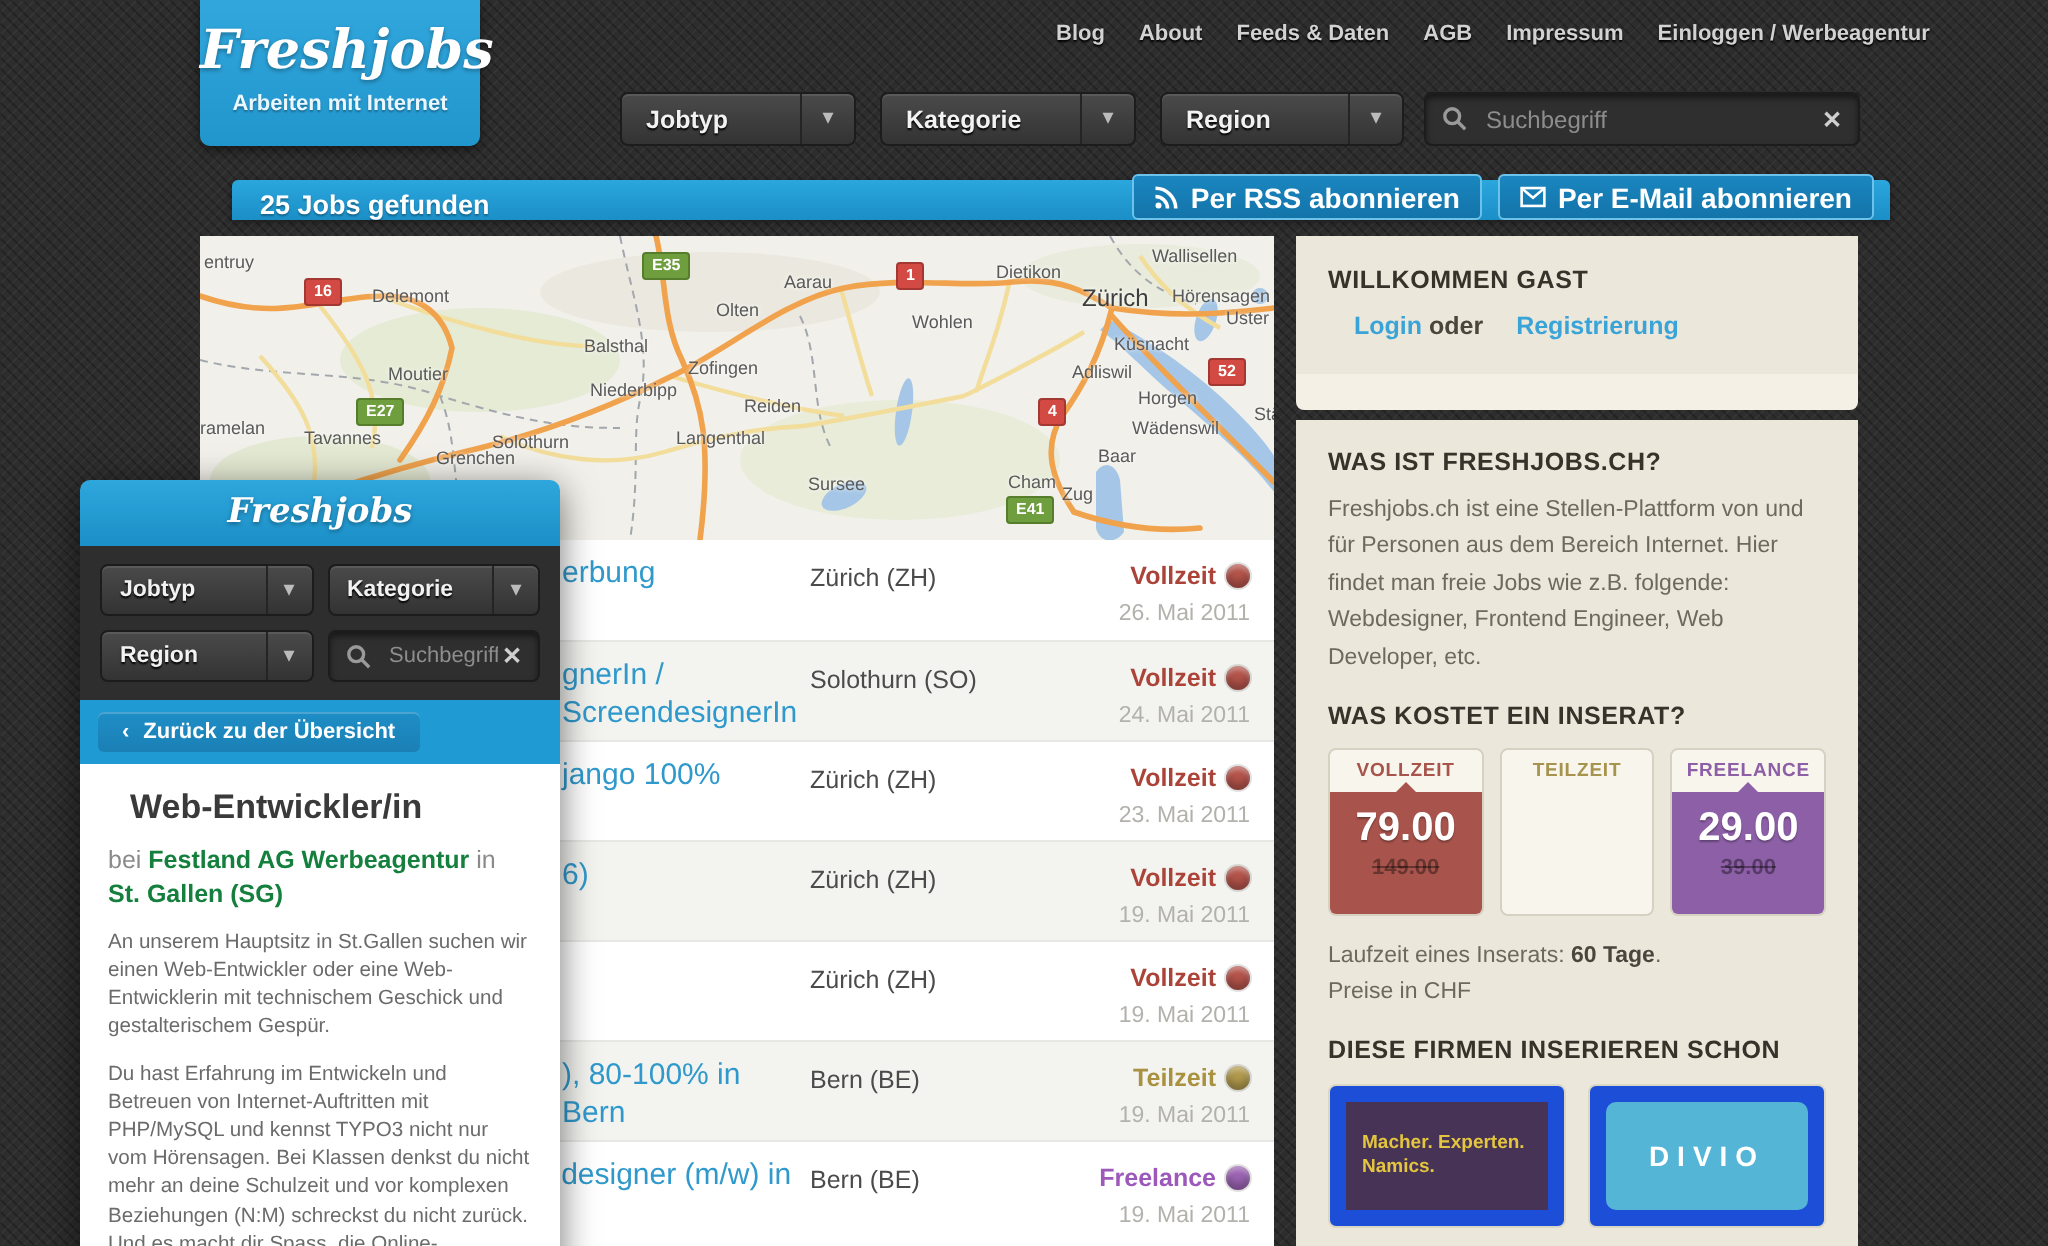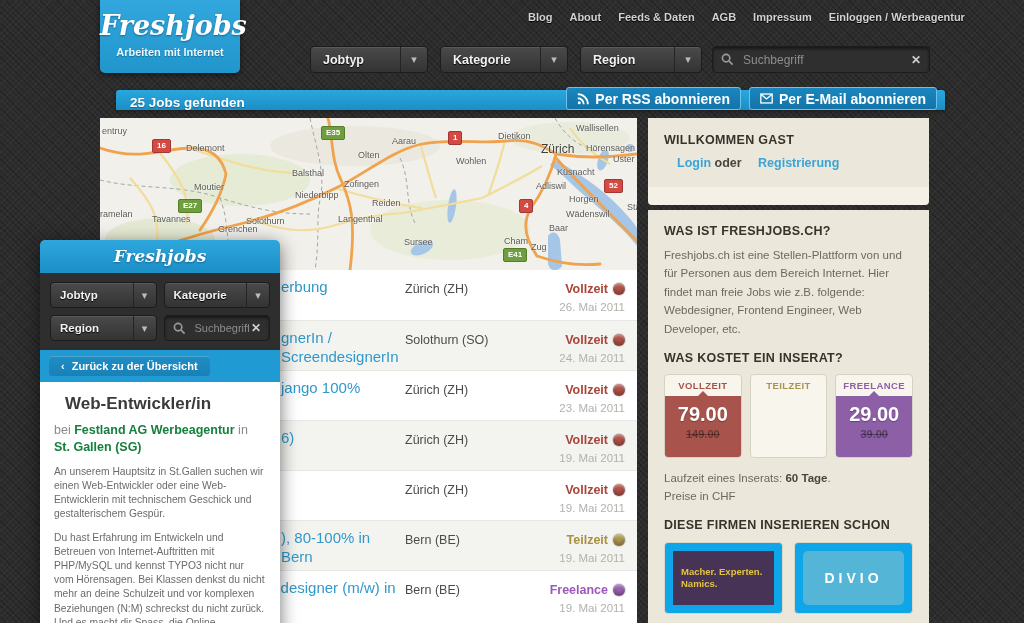--- a/index.html
+++ b/index.html
@@ -91,21 +91,21 @@
     position:relative;text-align:center;overflow:hidden;cursor:pointer;}
   .pcard-label{display:block;font-size:9.5px;font-weight:bold;letter-spacing:.4px;color:var(--pc);line-height:21px;}
   .pcard-body{position:absolute;left:0;right:0;top:21px;bottom:0;background:var(--pc);}
   .pcard-body::before{content:"";position:absolute;top:-5px;left:50%;margin-left:-5px;border-left:5px solid transparent;
     border-right:5px solid transparent;border-bottom:5px solid var(--pc);}
   .pcard-price{display:block;color:#fff;font-size:20px;font-weight:bold;margin-top:7px;text-shadow:0 1px 1px rgba(0,0,0,.3);}
   .pcard-old{display:block;color:rgba(0,0,0,.38);font-size:11px;font-weight:bold;text-decoration:line-through;margin-top:2px;}
   .runtime{font-size:11.5px;color:#6e695d;margin-top:11px;line-height:1.6;}
   .runtime b{color:#4a463d;}
   .firm-grid{display:grid;grid-template-columns:1fr 1fr;gap:11px;margin-top:10px;}
-  .firm-tile{border:1px solid #dbd7c7;border-radius:4px;background:#0ea5e9;height:54px;display:flex;align-items:center;padding:8px;cursor:pointer;}
+  .firm-tile{border:1px solid #dbd7c7;border-radius:4px;background:#1d4ed8;height:54px;display:flex;align-items:center;padding:8px;cursor:pointer;}
   .firm-inner{width:100%;height:100%;display:flex;flex-direction:column;justify-content:center;box-sizing:border-box;}
   .namics-inner{padding:4px 8px;font-size:9.5px;font-weight:bold;line-height:1.2;}
   .divio-inner{align-items:center;border-radius:5px;font-size:14px;font-weight:bold;letter-spacing:4px;}
 </style>
 </head>
 <body>
 
 <div id="stage">
 
   <div class="logo-box">

